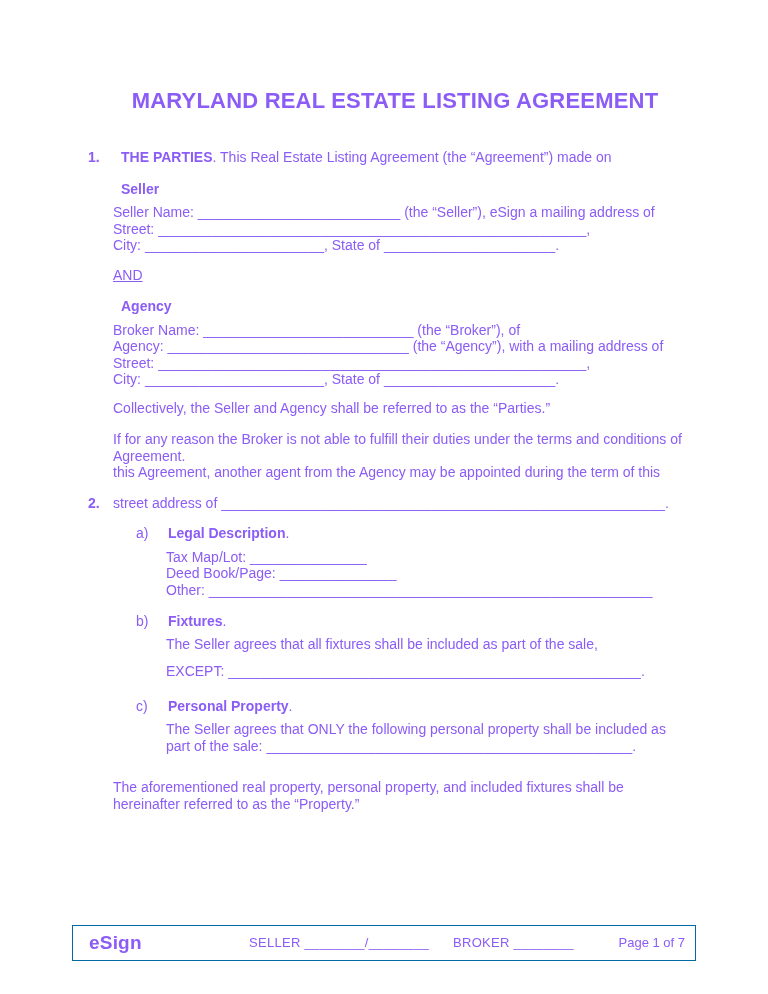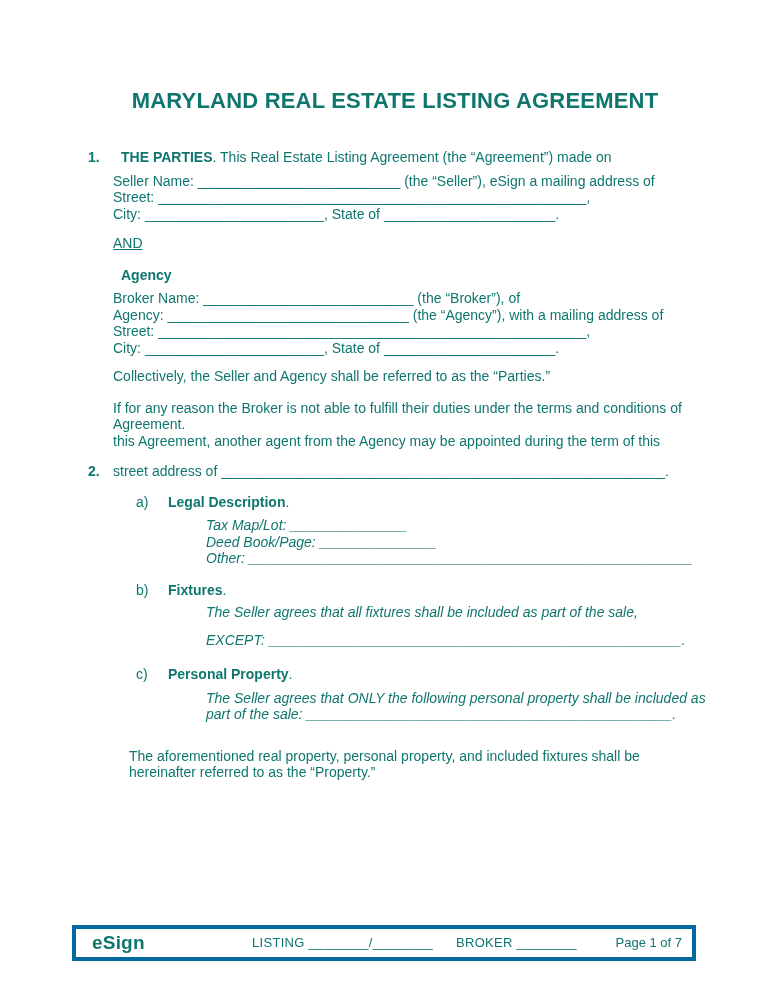--- a/index.html
+++ b/index.html
@@ -1,52 +1,52 @@
 <!DOCTYPE html>
 <html><head>
 <meta charset="utf-8">
 <style>
   * { margin:0; padding:0; box-sizing:border-box; }
   html,body { background:#ffffff; }
   .page {
     position:relative;
     width:768px; height:994px;
     background:#ffffff;
-    color:#0f766e;
+    color:#8b5cf6;
     font-family:"Liberation Sans", sans-serif;
     font-size:14px; line-height:16.5px;
     overflow:hidden;
   }
   .content { position:absolute; left:113px; top:0; width:564px; }
   #title {
     margin-top:89px;
     font-size:22px; line-height:24px;
     font-weight:700; text-align:center;
     letter-spacing:0.2px; white-space:nowrap;
   }
   .b { font-weight:700;margin-left:8px; }
   .line { min-height:16.5px; }
   .nowrap { white-space:nowrap; }
   .numbered { display:flex; margin-left:-25px; }
   .numbered .num { width:25px; flex:none; font-weight:700; }
   .numbered .nbody { flex:1 1 auto; min-width:0; }
   .lettered { display:flex; margin-left:23px; }
   .lettered .lnum { width:24px; flex:none; }
-  .sub { margin-left:93px;font-style:italic; }
+  .sub { margin-left:53px; }
   .underline-label { text-decoration:underline; }
   .mt-s1 { margin-top:36px; }
   .mt6 { margin-top:6px; }  .mt7 { margin-top:7px; }
   .mt11 { margin-top:11px; } .mt12 { margin-top:12px; }
   .mt13 { margin-top:13px; } .mt14 { margin-top:14px; }
   .mt15 { margin-top:15px; } .mt18 { margin-top:18px; }
-  .mt25 { margin-top:25px;margin-left:16px; }
+  .mt25 { margin-top:25px; }
   .footer {
     position:absolute; left:72px; top:925px;
     width:624px; height:36px;
-    border:4px solid #0369a1;
+    border:1px solid #0369a1;
     background:#ffffff;
   }
   .footer > span {
     position:absolute; top:0; height:100%;
     display:flex; align-items:center;
     font-size:13px; white-space:nowrap;
   }
   .f-brand { left:16px; font-size:19px !important; font-weight:700; letter-spacing:0.2px; }
   .f-seller { left:176px; letter-spacing:0.3px; }
   .f-broker { left:380px; letter-spacing:0.3px; }
@@ -60,20 +60,21 @@
 
     <h1 id="title">MARYLAND REAL ESTATE LISTING AGREEMENT</h1>
 
     <div class="numbered mt-s1">
       <span class="num">1.</span>
       <div class="nbody">
         <div class="line"><span class="b">THE PARTIES</span><span>. This Real Estate Listing Agreement (the “Agreement”) made on</span></div>
       </div>
     </div>
 
+    <div class="b mt15">Seller</div>
     <div class="mt7">
       <div class="line nowrap">Seller Name: __________________________ (the “Seller”), eSign a mailing address of</div>
       <div class="line nowrap">Street: _______________________________________________________,</div>
       <div class="line nowrap">City: _______________________, State of ______________________.</div>
     </div>
 
     <div class="underline-label mt13">AND</div>
 
     <div class="b mt15">Agency</div>
     <div class="mt7">
@@ -126,17 +127,17 @@
 
     <div class="mt25">
       <div class="line nowrap">The aforementioned real property, personal property, and included fixtures shall be</div>
       <div class="line nowrap">hereinafter referred to as the “Property.”</div>
     </div>
 
   </div>
 
   <div class="footer">
     <span class="f-brand">eSign</span>
-    <span class="f-seller">LISTING ________/________</span>
+    <span class="f-seller">SELLER ________/________</span>
     <span class="f-broker">BROKER ________</span>
     <span class="f-page">Page 1 of 7</span>
   </div>
 </div>
 
 </body></html>

